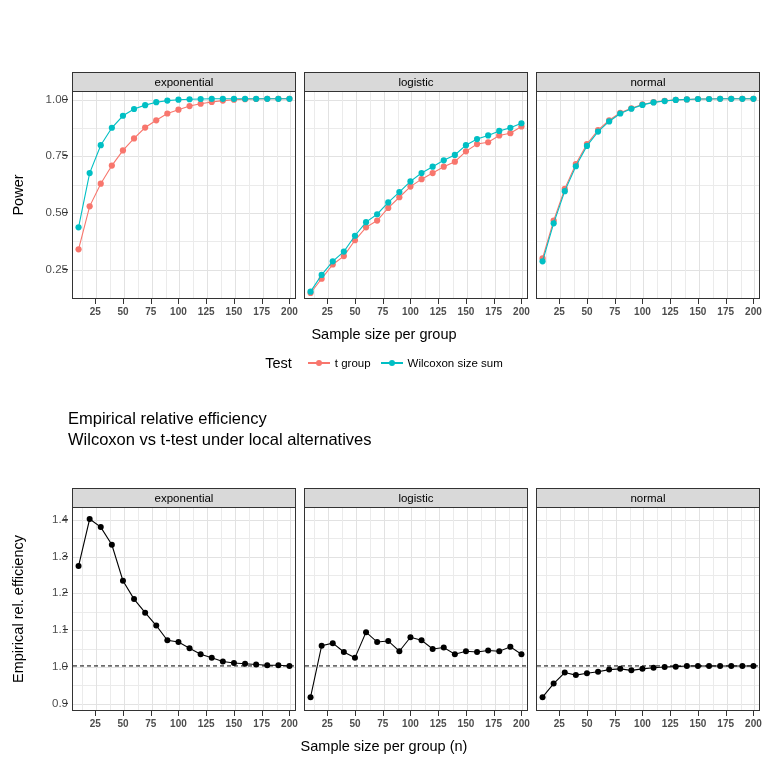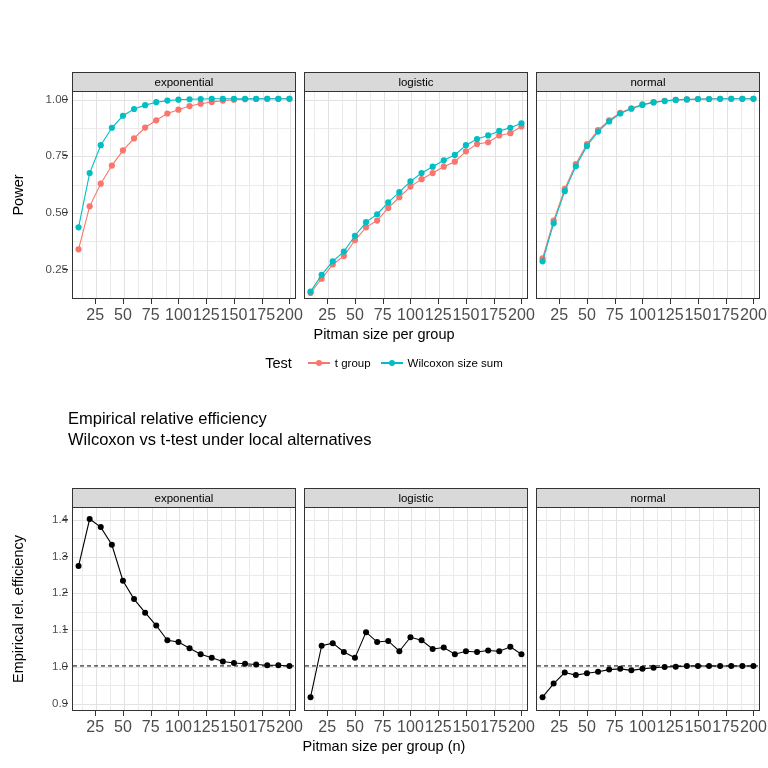--- a/index.html
+++ b/index.html
@@ -33,39 +33,39 @@
     position:relative;background:#ffffff;border:1px solid #333333;
     box-sizing:border-box;overflow:hidden;flex:1;
   }
   .gridline{position:absolute;background:#ebebeb;}
   .gridline.major{background:#e2e2e2;}
   .gridline.h{left:0;right:0;height:1px;}
   .gridline.v{top:0;bottom:0;width:1px;}
 
   .ytick-lab{position:absolute;right:0;font-size:11.5px;color:#4d4d4d;text-align:right;transform:translateY(-50%);}
   .ytick-mark{position:absolute;height:1px;width:5px;background:#333;}
-  .xtick-lab{position:absolute;font-size:16px;color:#4d4d4d;text-align:right;transform:translateX(-50%);}
+  .xtick-lab{position:absolute;font-size:10px;color:#4d4d4d;text-align:right;transform:translateX(-50%);font-weight:bold;}
   .xtick-mark{position:absolute;width:1px;height:5px;background:#333;}
 
   svg.series{position:absolute;left:0;top:0;overflow:visible;}
 
   
   .legend{position:absolute;display:flex;align-items:center;gap:10px;}
   .legend-title{font-size:14.5px;color:#000;margin-right:6px;}
   .legend-item{display:flex;align-items:center;gap:5px;font-size:11.5px;color:#000;}
   .legend-key{width:22px;height:12px;position:relative;}
   .legend-key .kline{position:absolute;left:0;right:0;top:5px;height:1.6px;}
   .legend-key .kdot{position:absolute;left:8px;top:3px;width:6px;height:6px;border-radius:50%;}
 </style>
 </head>
 <body>
 
 <div class="figure fig-top">
   <div class="ylab" id="ylab-top" style="left: 10px; top: 195px; transform: rotate(-90deg) translate(-50%, 0px);">Power</div>
-  <div class="xlab" id="xlab-top" style="left: 0px; top: 326px;">Pitman size per group</div>
+  <div class="xlab" id="xlab-top" style="left: 0px; top: 326px;">Sample size per group</div>
   <div id="ytickbox-top" style="position: absolute; left: 30px; top: 91px; width: 38px; height: 208px;">
       <div class="ytick-lab" style="top: 177.571px; width: 32px;">0.25</div>
       <div class="ytick-mark" style="top: 177.571px; left: 33px;"></div>
       <div class="ytick-lab" style="top: 120.978px; width: 32px;">0.50</div>
       <div class="ytick-mark" style="top: 120.978px; left: 33px;"></div>
       <div class="ytick-lab" style="top: 64.3846px; width: 32px;">0.75</div>
       <div class="ytick-mark" style="top: 64.3846px; left: 33px;"></div>
       <div class="ytick-lab" style="top: 7.79121px; width: 32px;">1.00</div>
       <div class="ytick-mark" style="top: 7.79121px; left: 33px;"></div>
     </div>
@@ -354,21 +354,21 @@
     <div class="xtick-mark" style="position: absolute; left: 725.7px; top: 299px;"></div>
     <div class="xtick-lab" style="position: absolute; left: 725.7px; top: 306px;">175</div>
     <div class="xtick-mark" style="position: absolute; left: 753.45px; top: 299px;"></div>
     <div class="xtick-lab" style="position: absolute; left: 753.45px; top: 306px;">200</div>
   </div>
 
 <div class="figure fig-bottom">
   <div class="title title-bottom">Empirical relative efficiency
 Wilcoxon vs t-test under local alternatives</div>
   <div class="ylab" id="ylab-bot" style="left: 10px; top: 213px; transform: rotate(-90deg) translate(-50%, 0px);">Empirical rel. efficiency</div>
-  <div class="xlab" id="xlab-bot" style="left: 0px; top: 342px;">Pitman size per group (n)</div>
+  <div class="xlab" id="xlab-bot" style="left: 0px; top: 342px;">Sample size per group (n)</div>
   <div id="ytickbox-bot" style="position: absolute; left: 30px; top: 111px; width: 38px; height: 204px;">
       <div class="ytick-lab" style="top: 195.655px; width: 32px;">0.9</div>
       <div class="ytick-mark" style="top: 195.655px; left: 33px;"></div>
       <div class="ytick-lab" style="top: 158.927px; width: 32px;">1.0</div>
       <div class="ytick-mark" style="top: 158.927px; left: 33px;"></div>
       <div class="ytick-lab" style="top: 122.2px; width: 32px;">1.1</div>
       <div class="ytick-mark" style="top: 122.2px; left: 33px;"></div>
       <div class="ytick-lab" style="top: 85.4727px; width: 32px;">1.2</div>
       <div class="ytick-mark" style="top: 85.4727px; left: 33px;"></div>
       <div class="ytick-lab" style="top: 48.7455px; width: 32px;">1.3</div>

